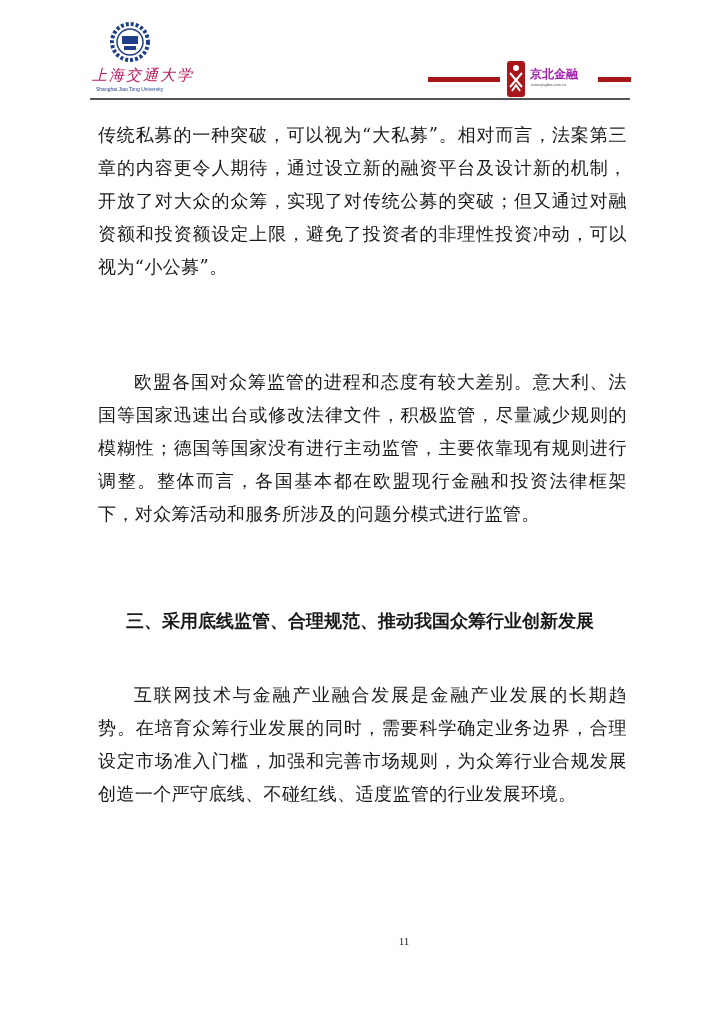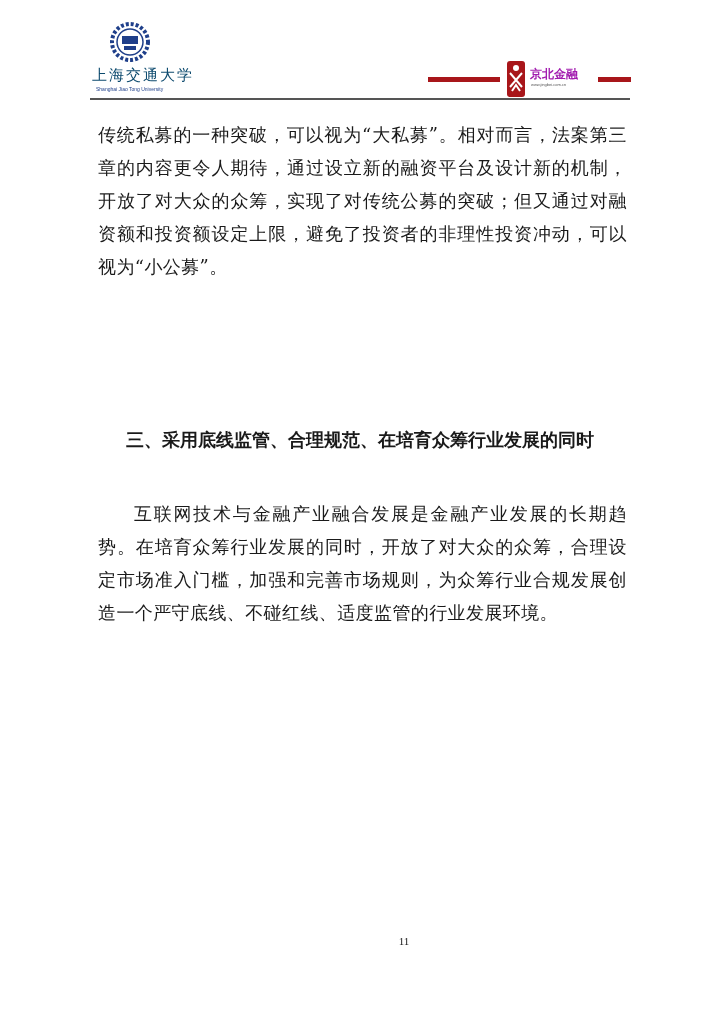--- a/index.html
+++ b/index.html
@@ -1,21 +1,21 @@
 <!DOCTYPE html>
 <html><head>
 <meta charset="utf-8">
 <style>
   html, body { margin: 0; padding: 0; background: #ffffff; }
   body { width: 720px; height: 1024px; position: relative; overflow: hidden;
          font-family: "DejaVu Serif", "Liberation Serif", serif; color: #1a1a1a; }
   .header { position: absolute; left: 0; top: 0; width: 720px; height: 100px; }
   .sjtu-emblem { position: absolute; left: 110px; top: 22px; width: 40px; height: 40px; }
-  .sjtu-name { position: absolute; left: 92px; top: 66px; font-size: 15px; color: #0c4a6e;
-               font-family: "DejaVu Serif", serif; letter-spacing: 2px; }
+  .sjtu-name { position: absolute; left: 92px; top: 66px; font-size: 15px; color: #be185d;
+               font-family: "DejaVu Serif", serif; letter-spacing: 2px; font-style: italic; }
   .sjtu-en { position: absolute; left: 96px; top: 86px; font-size: 5px; color: #1f3f8a;
              font-family: "Liberation Sans", sans-serif; }
   .red-bar-left { position: absolute; left: 428px; top: 77px; width: 72px; height: 5px; background: #a8161a; }
   .red-bar-right { position: absolute; left: 598px; top: 77px; width: 33px; height: 5px; background: #a8161a; }
   .jbjr-logo { position: absolute; left: 507px; top: 61px; width: 18px; height: 36px; }
   .jbjr-name { position: absolute; left: 530px; top: 66px; font-size: 12px; font-weight: bold; color: #a21caf;
                font-family: "DejaVu Sans", sans-serif; }
   .jbjr-url { position: absolute; left: 531px; top: 82px; font-size: 4px; color: #555;
               font-family: "Liberation Sans", sans-serif; }
   .header-rule { position: absolute; left: 90px; top: 98px; width: 540px; height: 2px; background: #555; }
@@ -51,20 +51,21 @@
   <div class="jbjr-name">京北金融</div>
   <div class="jbjr-url">www.jingbei.com.cn</div>
   <div class="red-bar-right"></div>
   <div class="header-rule"></div>
 </div>
 
 <div class="content">
   <p class="p">传统私募的一种突破，可以视为“大私募”。相对而言，法案第三章的内容更令人期待，通过设立新的融资平台及设计新的机制，开放了对大众的众筹，实现了对传统公募的突破；但又通过对融资额和投资额设定上限，避免了投资者的非理性投资冲动，可以视为“小公募”。</p>
   <div class="gap"></div>
   <div class="gap"></div>
+  <p class="p indent">欧盟各国对众筹监管的进程和态度有较大差别。意大利、法国等国家迅速出台或修改法律文件，积极监管，尽量减少规则的模糊性；德国等国家没有进行主动监管，主要依靠现有规则进行调整。整体而言，各国基本都在欧盟现行金融和投资法律框架下，对众筹活动和服务所涉及的问题分模式进行监管。</p>
   <div class="gap"></div>
   <div class="gap"></div>
-  <p class="heading">三、采用底线监管、合理规范、在培育众筹行业发展的同时</p>
+  <p class="heading">三、采用底线监管、合理规范、推动我国众筹行业创新发展</p>
   <div class="gap"></div>
-  <p class="p indent">互联网技术与金融产业融合发展是金融产业发展的长期趋势。在培育众筹行业发展的同时，开放了对大众的众筹，合理设定市场准入门槛，加强和完善市场规则，为众筹行业合规发展创造一个严守底线、不碰红线、适度监管的行业发展环境。</p>
+  <p class="p indent">互联网技术与金融产业融合发展是金融产业发展的长期趋势。在培育众筹行业发展的同时，需要科学确定业务边界，合理设定市场准入门槛，加强和完善市场规则，为众筹行业合规发展创造一个严守底线、不碰红线、适度监管的行业发展环境。</p>
 </div>
 
 <div class="page-number">11</div>
 
 </body></html>

